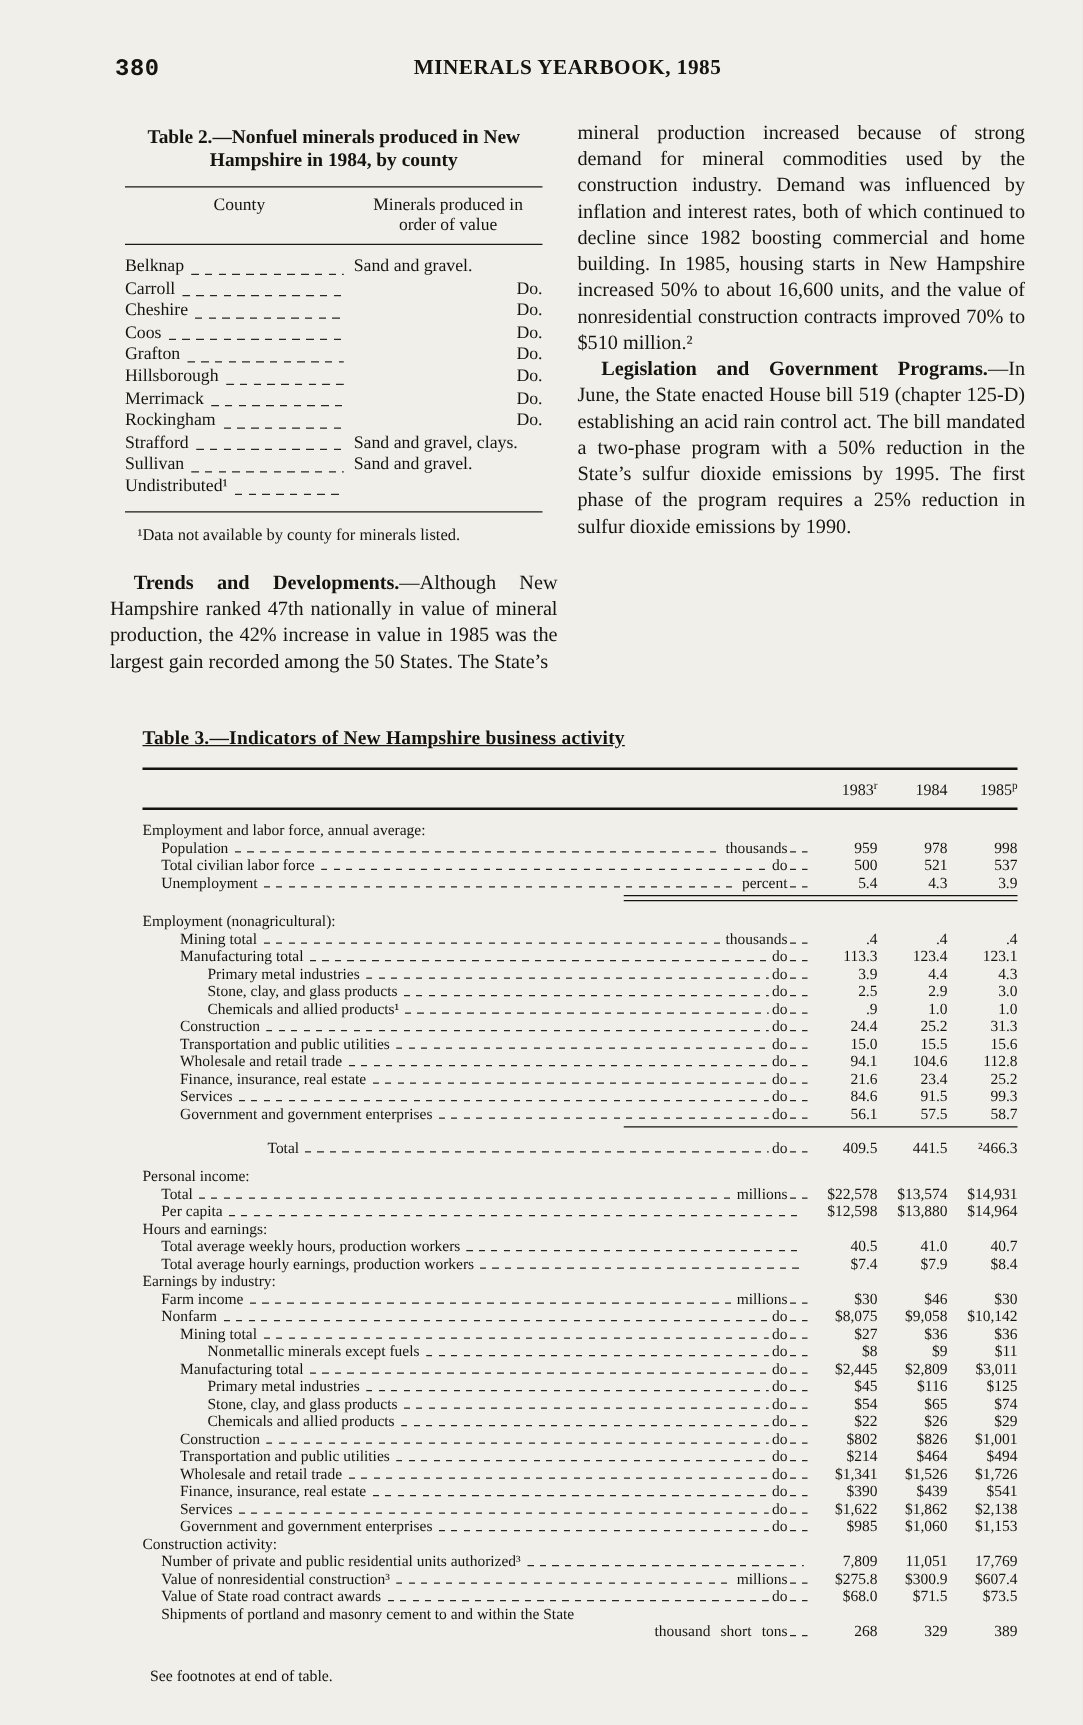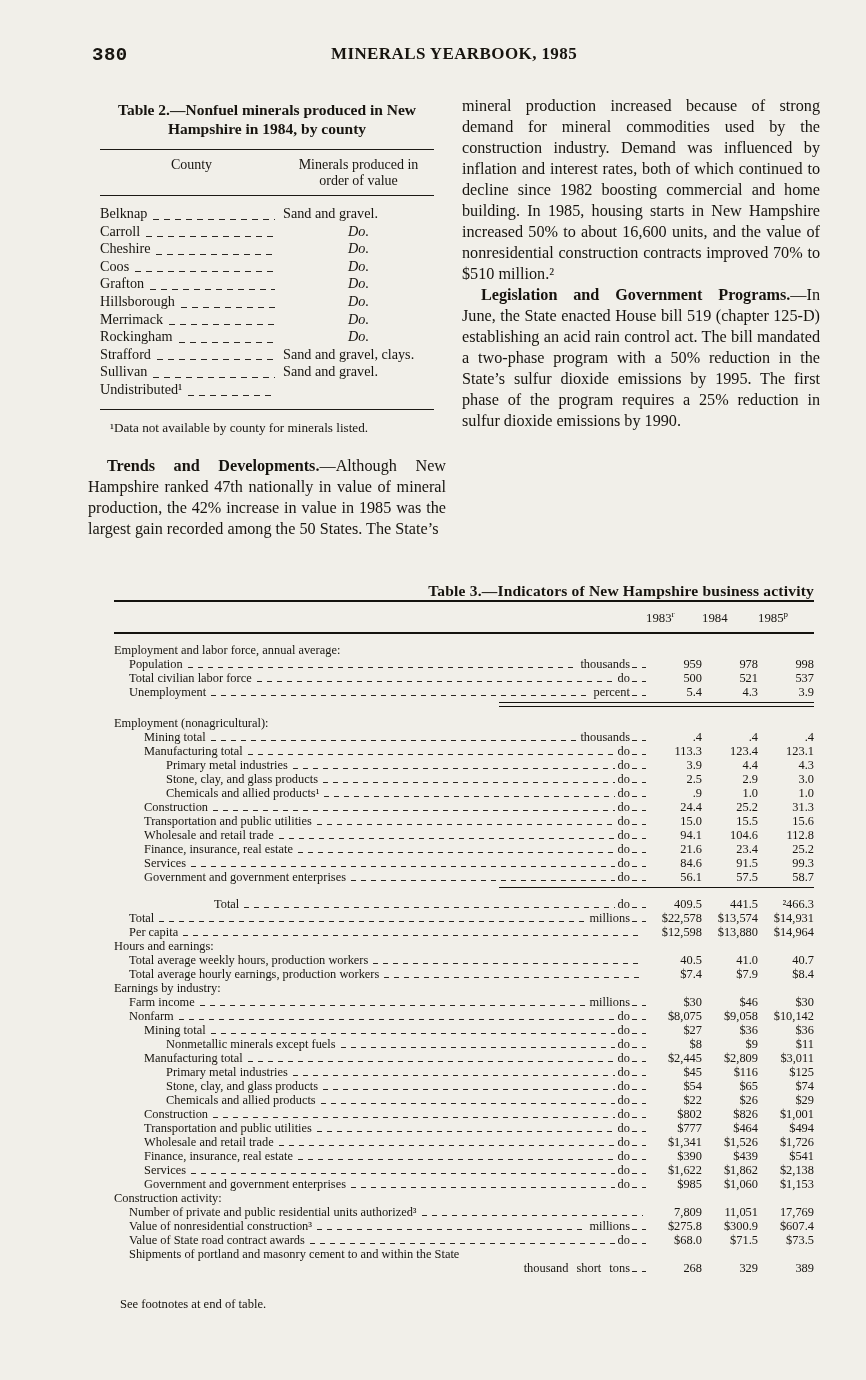--- a/index.html
+++ b/index.html
@@ -28,28 +28,28 @@
   .t2hc{width:183px;text-align:center;}
   .t2hm{flex:1;text-align:center;line-height:1.15;}
   .t2body{padding-top:9px;font-size:14.2px;line-height:1.24;}
   .t2row{display:flex;align-items:baseline;}
   .t2left{width:183px;display:flex;align-items:baseline;flex:none;}
   .t2name{white-space:nowrap;}
   .t2leader{flex:1;height:1px;align-self:flex-end;margin:0 8px 3px 6px;min-width:12px;
     background-image:repeating-linear-gradient(90deg,#2b2username 0,#2b2823 6px,transparent 6px,transparent 11px);
     background-image:repeating-linear-gradient(90deg,#2b2823 0 6px,transparent 6px 11px);}
   .t2min{flex:1;padding-left:14px;text-indent:-14px;}
-  .t2min.center{text-align:center;padding-left:0;text-indent:0;font-style:italic;}
+  .t2min.center{text-align:right;padding-left:0;text-indent:0;}
   .t2foot{font-size:13.2px;width:334px;margin:10px auto 0;padding-left:10px;box-sizing:border-box;}
   
   .t3{width:700px;margin:42px 0 0 26px;}
-  .t3title{text-align:right;font-weight:700;font-size:15.5px;margin-bottom:0;letter-spacing:.2px;}
+  .t3title{text-align:left;font-weight:700;font-size:15.5px;margin-bottom:14px;letter-spacing:.2px;text-decoration:underline;}
   .t3head{display:flex;align-items:baseline;border-top:2px solid #15130f;border-bottom:2px solid #15130f;padding:7px 0 6px;margin-bottom:9px;}
   .t3sp{flex:1;}
-  .t3hval{width:56px;font-size:12.8px;white-space:nowrap;}
+  .t3hval{width:56px;text-align:right;font-size:12.8px;white-space:nowrap;}
   .t3hval sup{font-size:9px;}
   .t3body{font-size:12.4px;}
   .t3row{display:flex;align-items:baseline;line-height:14px;}
   .t3row.ind1{padding-left:15px;}
   .t3row.ind2{padding-left:30px;}
   .t3row.ind3{padding-left:52px;}
   .t3row.ind4{padding-left:100px;}
   .t3row.gap{margin-top:9px;}
   .t3label{white-space:nowrap;}
   .t3row.label .t3label{white-space:normal;}
@@ -322,20 +322,23 @@
         <div class="t3rule single"></div>
         <div class="t3row data ind4 gap">
           <span class="t3label">Total</span>
           <span class="t3leader"></span>
           <span class="t3unit">do</span>
           <span class="t3ud"></span>
           <span class="t3val">409.5</span>
           <span class="t3val">441.5</span>
           <span class="t3val">²466.3</span>
         </div>
+        <div class="t3row section gap">
+          <span class="t3label">Personal income:</span>
+        </div>
         <div class="t3row data ind1">
           <span class="t3label">Total</span>
           <span class="t3leader"></span>
           <span class="t3unit">millions</span>
           <span class="t3ud"></span>
           <span class="t3val">$22,578</span>
           <span class="t3val">$13,574</span>
           <span class="t3val">$14,931</span>
         </div>
         <div class="t3row data ind1">
@@ -444,21 +447,21 @@
           <span class="t3ud"></span>
           <span class="t3val">$802</span>
           <span class="t3val">$826</span>
           <span class="t3val">$1,001</span>
         </div>
         <div class="t3row data ind2">
           <span class="t3label">Transportation and public utilities</span>
           <span class="t3leader"></span>
           <span class="t3unit">do</span>
           <span class="t3ud"></span>
-          <span class="t3val">$777</span>
+          <span class="t3val">$214</span>
           <span class="t3val">$464</span>
           <span class="t3val">$494</span>
         </div>
         <div class="t3row data ind2">
           <span class="t3label">Wholesale and retail trade</span>
           <span class="t3leader"></span>
           <span class="t3unit">do</span>
           <span class="t3ud"></span>
           <span class="t3val">$1,341</span>
           <span class="t3val">$1,526</span>

